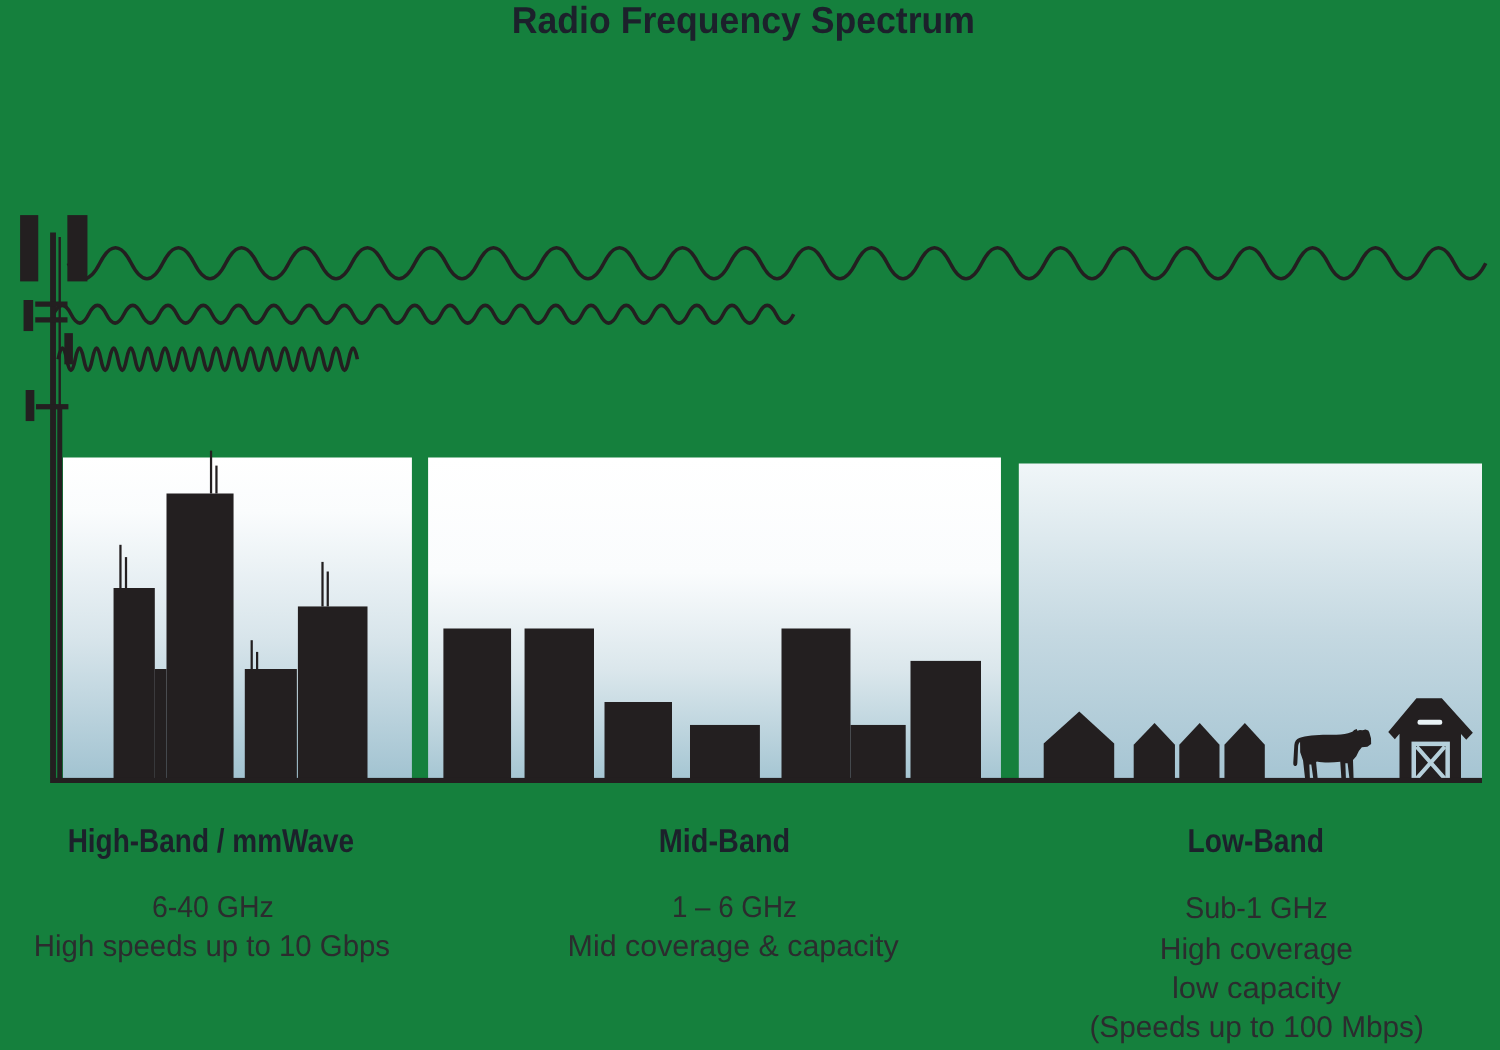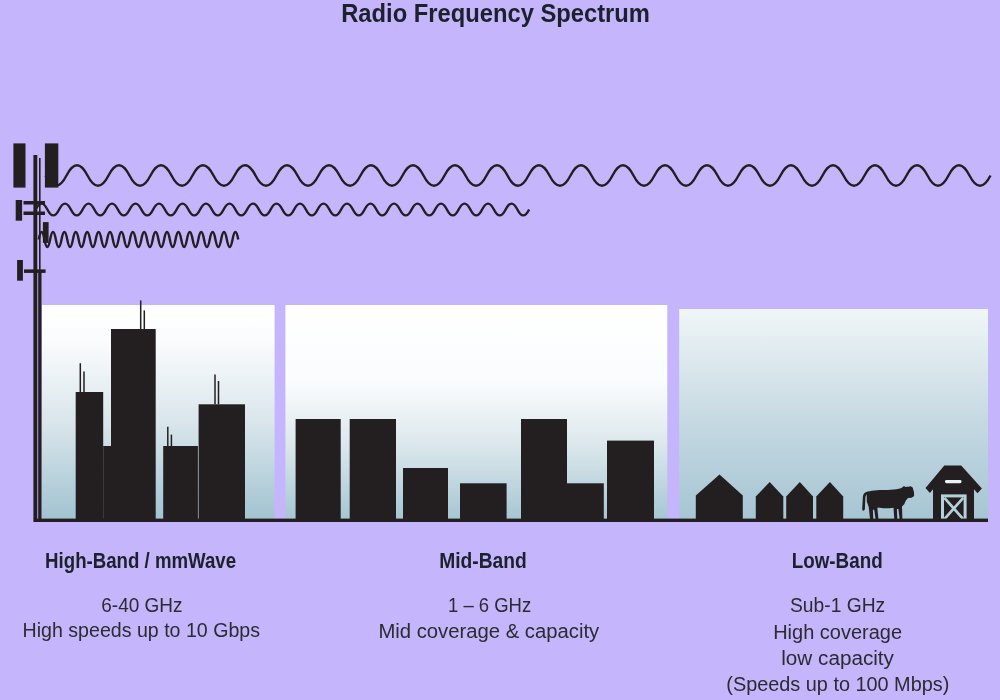--- a/index.html
+++ b/index.html
@@ -1,15 +1,15 @@
 <!DOCTYPE html>
 <html><head><meta charset="utf-8">
 <style>
 html,body{margin:0;padding:0;background:#ffffff;}
-#wrap{position:relative;width:1000px;height:700px;overflow:hidden;background:#c4b5fd;}
+#wrap{position:relative;width:1000px;height:700px;overflow:hidden;background:#15803d;}
 </style></head>
 <body>
 <div id="wrap">
 <svg width="1000" height="700" viewBox="0 0 1000 700">
 <defs>
 <linearGradient id="gh" x1="0" y1="305" x2="0" y2="518.8" gradientUnits="userSpaceOnUse">
  <stop offset="0" stop-color="#ffffff"></stop>
           <stop offset="0.17" stop-color="#fafcfd"></stop>
           <stop offset="0.56" stop-color="#d8e5eb"></stop>
           <stop offset="1" stop-color="#a2c3d1"></stop>

